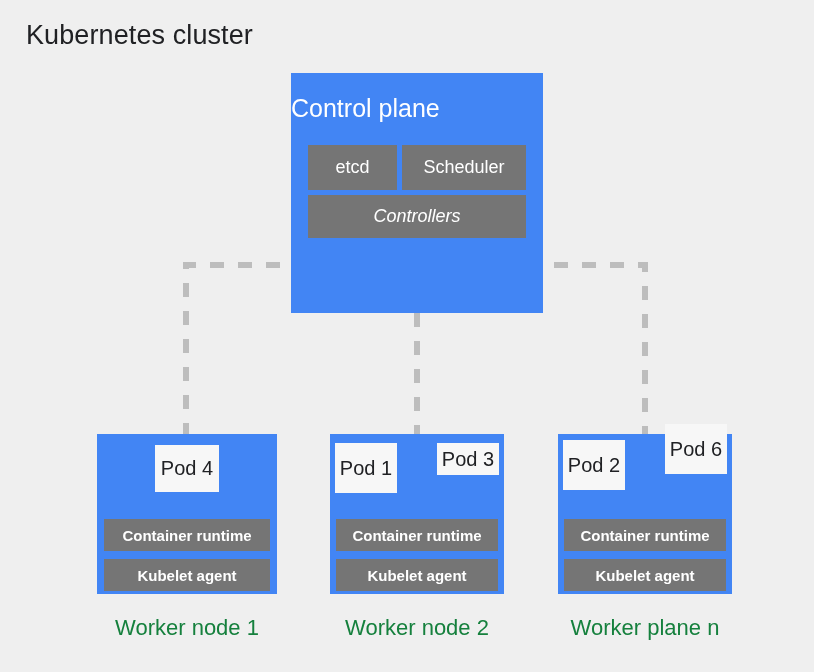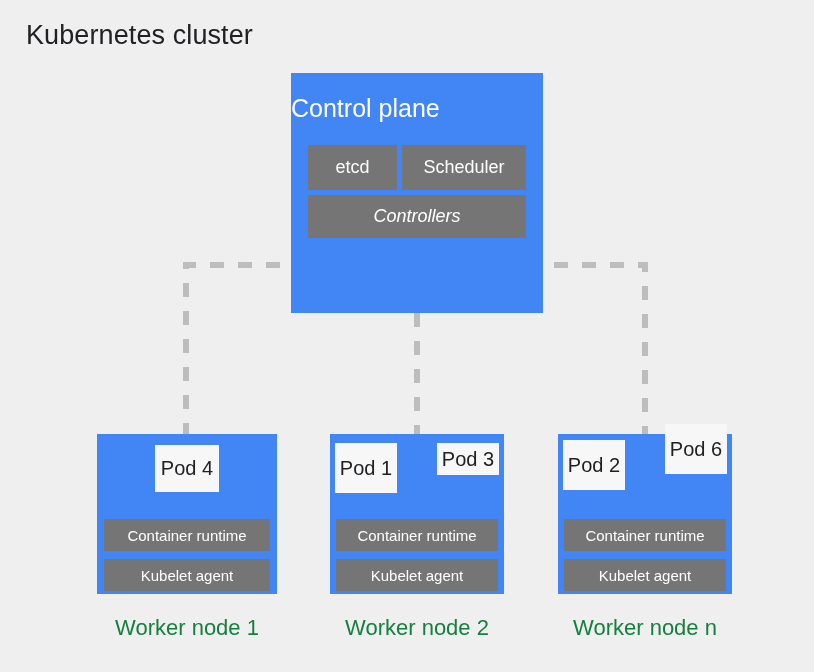--- a/index.html
+++ b/index.html
@@ -110,20 +110,21 @@
   }
   #worker-node-1 { left: 97px;  width: 180px; }
   #worker-node-2 { left: 330px; width: 174px; }
   #worker-node-n { left: 558px; width: 174px; }
 
   .pod {
     font-size: 20px;
   }
   .runtime-bar, .kubelet-bar {
     font-size: 15px;
+    font-weight: bold;
   }
 
   
   #pod-4        { left: 155px; top: 445px; width: 64px;  height: 47px; }
   #runtime-1    { left: 104px; top: 519px; width: 166px; height: 32px; }
   #kubelet-1    { left: 104px; top: 559px; width: 166px; height: 32px; }
 
   
   #pod-1        { left: 335px; top: 443px; width: 62px;  height: 50px; }
   #pod-3        { left: 437px; top: 443px; width: 62px;  height: 32px; }
@@ -193,15 +194,15 @@
   <div class="white-box pod" id="pod-3">Pod 3</div>
   <div class="gray-box runtime-bar" id="runtime-2">Container runtime</div>
   <div class="gray-box kubelet-bar" id="kubelet-2">Kubelet agent</div>
   <div class="worker-caption" id="caption-2">Worker node 2</div>
 
   <div class="blue-box worker-node" id="worker-node-n"></div>
   <div class="white-box pod" id="pod-2">Pod 2</div>
   <div class="white-box pod" id="pod-6">Pod 6</div>
   <div class="gray-box runtime-bar" id="runtime-n">Container runtime</div>
   <div class="gray-box kubelet-bar" id="kubelet-n">Kubelet agent</div>
-  <div class="worker-caption" id="caption-n">Worker node n</div>
+  <div class="worker-caption" id="caption-n">Worker plane n</div>
 
 </div>
 
 </body></html>

